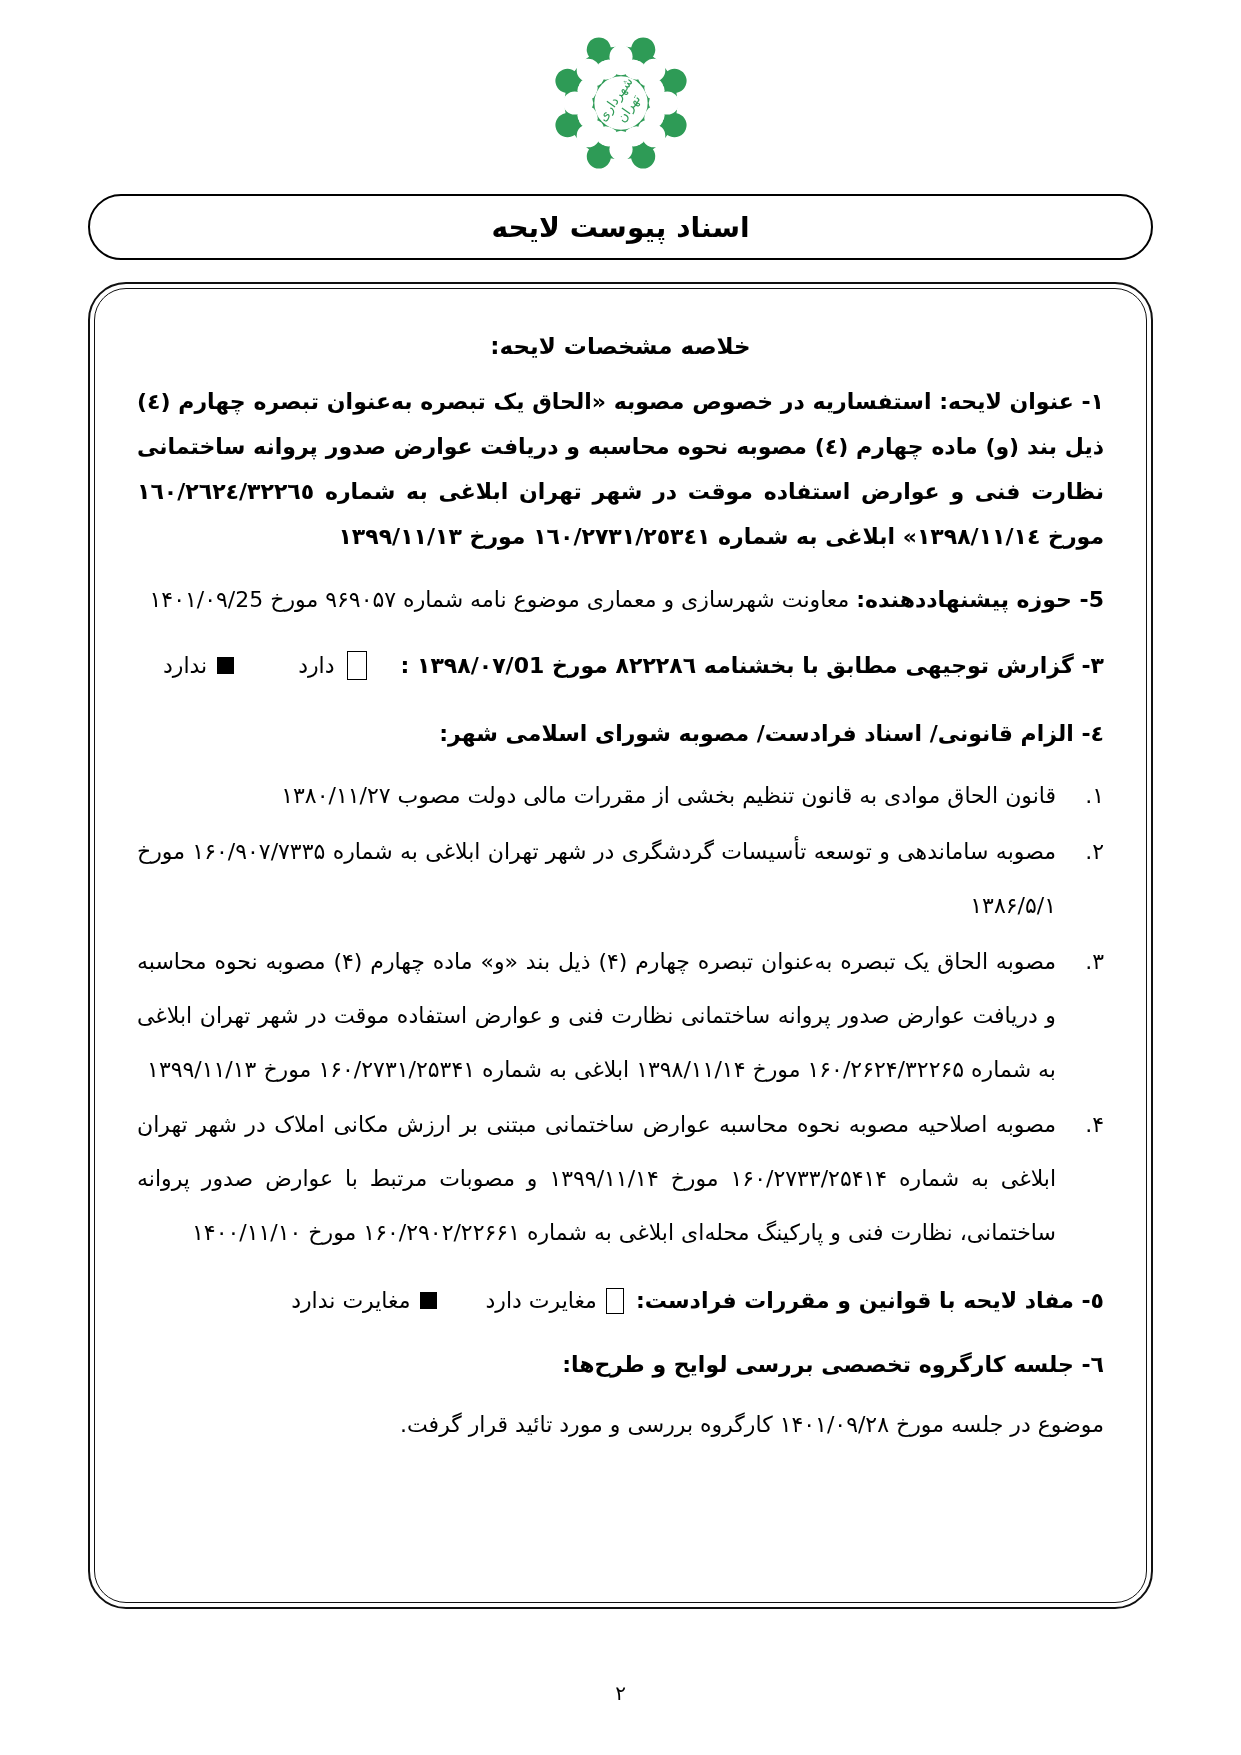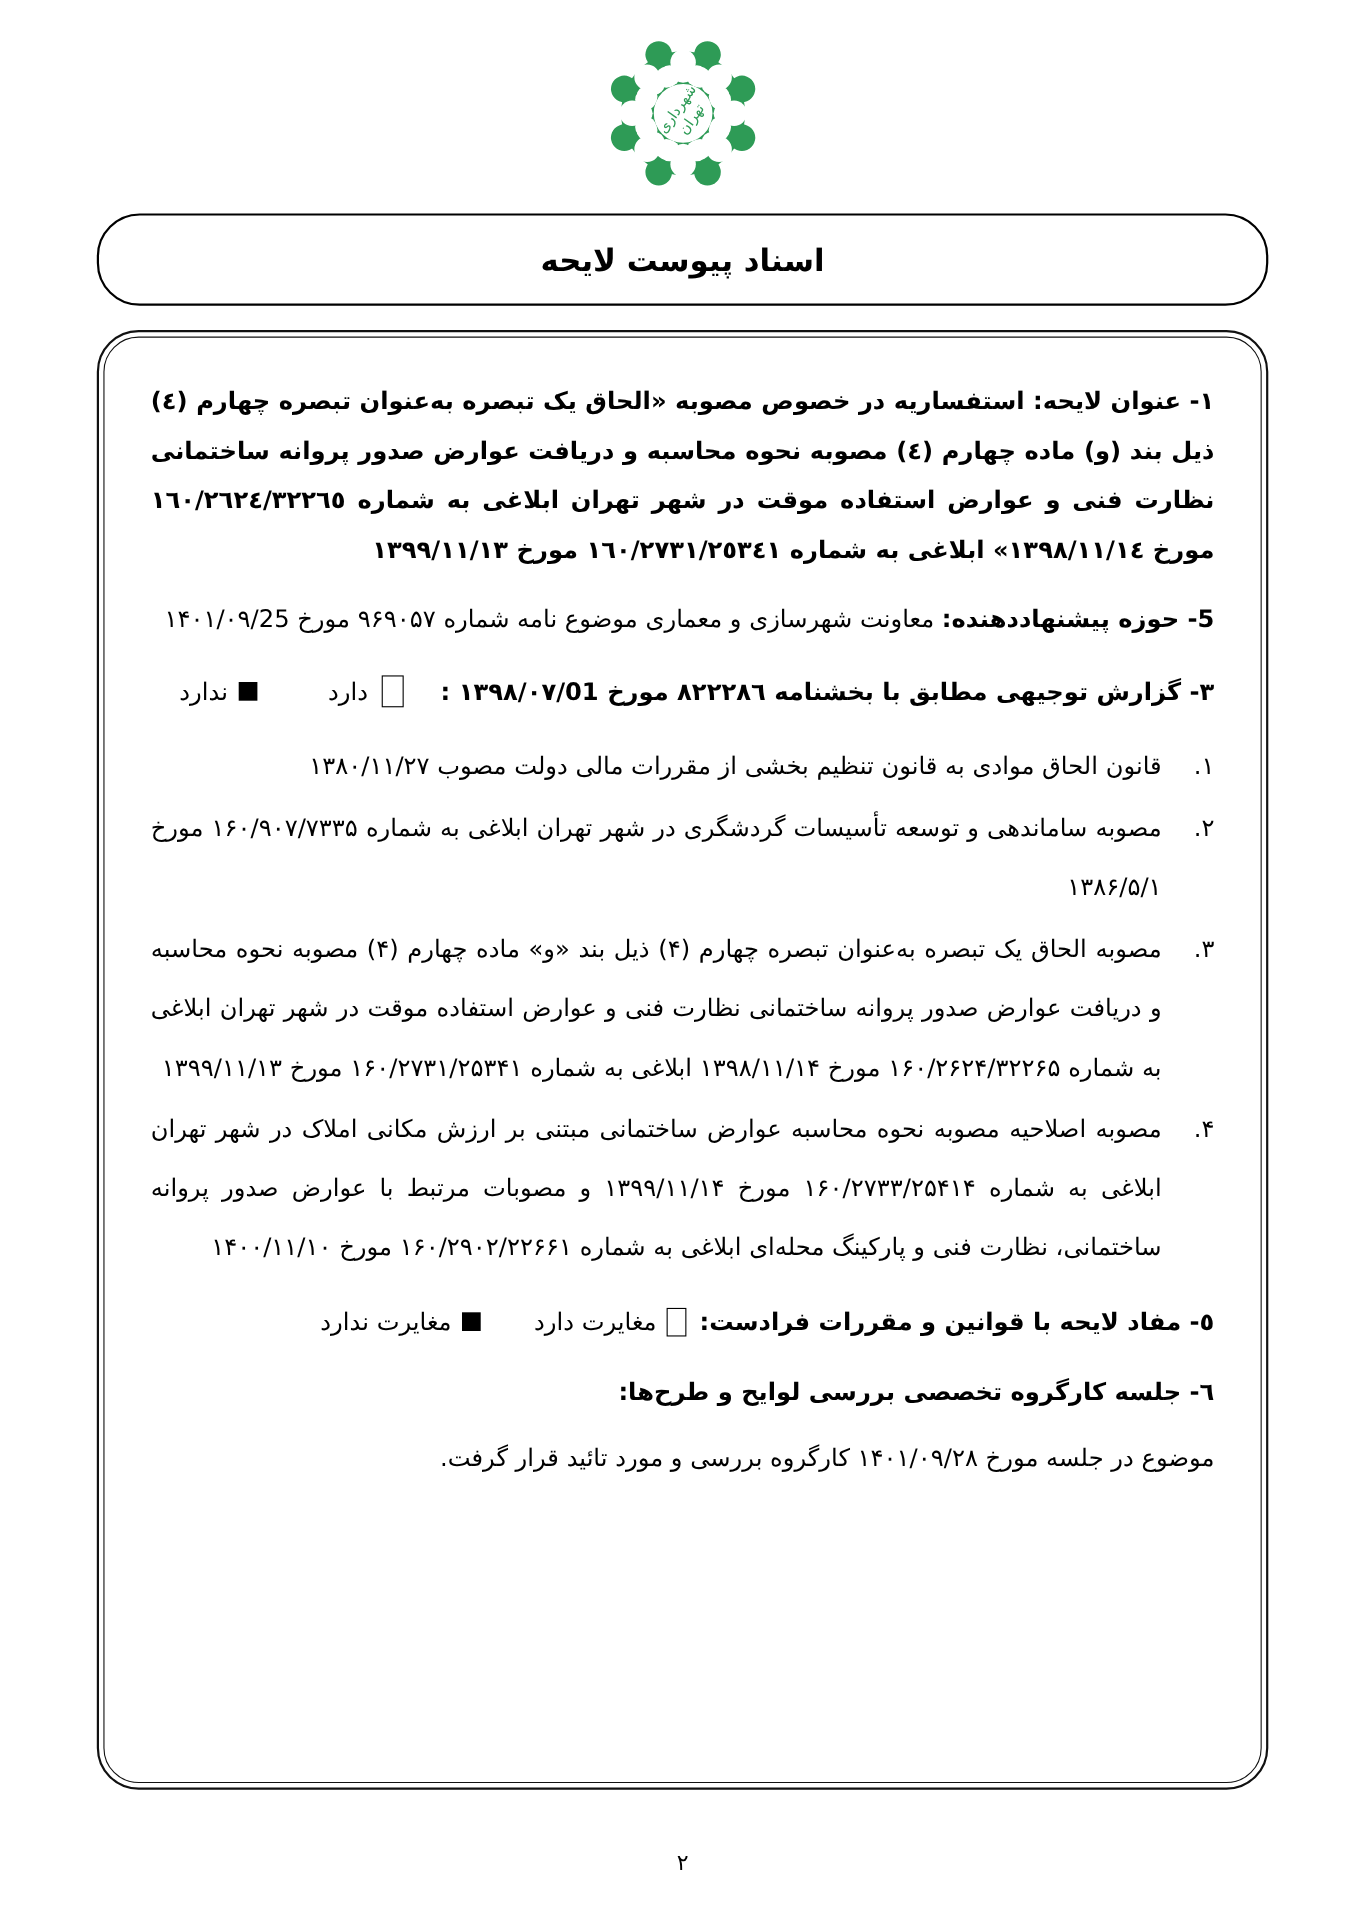--- a/index.html
+++ b/index.html
@@ -8,21 +8,21 @@
     width:1241px;height:1755px;
     margin:0 auto;
     background:#fff;
     color:#000;
     font-family:"DejaVu Sans",sans-serif;
     overflow:hidden;
   }
   .sheet{padding:0 88px;}
   .logo{display:block;margin:30px auto 18px auto;}
   .title-pill{
-    height:84px;box-sizing:border-box;
+    height:66px;box-sizing:border-box;
     border:2.5px solid #000;border-radius:39px;
     display:flex;align-items:center;justify-content:center;
     font-size:28px;font-weight:bold;
     direction:rtl;
   }
   .main-box{
     margin-top:22px;
     border:2.2px solid #111;border-radius:38px;
     padding:4px;height:1327px;box-sizing:border-box;
   }
@@ -111,32 +111,34 @@
       </g>
     </svg>
 
     <div class="title-pill">
       <span>اسناد پیوست لایحه</span>
     </div>
 
     <div class="main-box">
       <div class="main-box-inner">
 
+        <div class="box-heading">خلاصه مشخصات لایحه:</div>
 
         <p class="para justify item1">١- عنوان لایحه: استفساریه در خصوص مصوبه «الحاق یک تبصره به‌عنوان تبصره چهارم (٤) ذیل بند (و) ماده چهارم (٤) مصوبه نحوه محاسبه و دریافت عوارض صدور پروانه ساختمانی نظارت فنی و عوارض استفاده موقت در شهر تهران ابلاغی به شماره ١٦٠/٢٦٢٤/٣٢٢٦٥ مورخ ١٣٩٨/١١/١٤» ابلاغی به شماره ١٦٠/٢٧٣١/٢٥٣٤١ مورخ ١٣٩٩/١١/١٣</p>
 
         <p class="para item2">
           <b>5- حوزه پیشنهاددهنده:</b>
           <span>معاونت شهرسازی و معماری موضوع نامه شماره ۹۶۹۰۵۷ مورخ ۱۴۰۱/۰۹/25</span>
         </p>
 
         <p class="para item3">
           <b>٣- گزارش توجیهی مطابق با بخشنامه ٨٢٢٢٨٦ مورخ ١٣٩٨/٠٧/01 :</b><span class="cb-empty"></span><span class="opt">دارد</span><span class="cb-filled"></span><span class="opt">ندارد</span>
         </p>
 
+        <p class="para bold item4-heading">٤- الزام قانونی/ اسناد فرادست/ مصوبه شورای اسلامی شهر:</p>
 
         <div class="legal-list">
           <div class="legal-item">
             <span class="legal-marker">۱.</span>
             <span class="legal-text">قانون الحاق موادی به قانون تنظیم بخشی از مقررات مالی دولت مصوب ۱۳۸۰/۱۱/۲۷</span>
           </div>
           <div class="legal-item">
             <span class="legal-marker">۲.</span>
             <span class="legal-text">مصوبه ساماندهی و توسعه تأسیسات گردشگری در شهر تهران ابلاغی به شماره ۱۶۰/۹۰۷/۷۳۳۵ مورخ ۱۳۸۶/۵/۱</span>
           </div>

